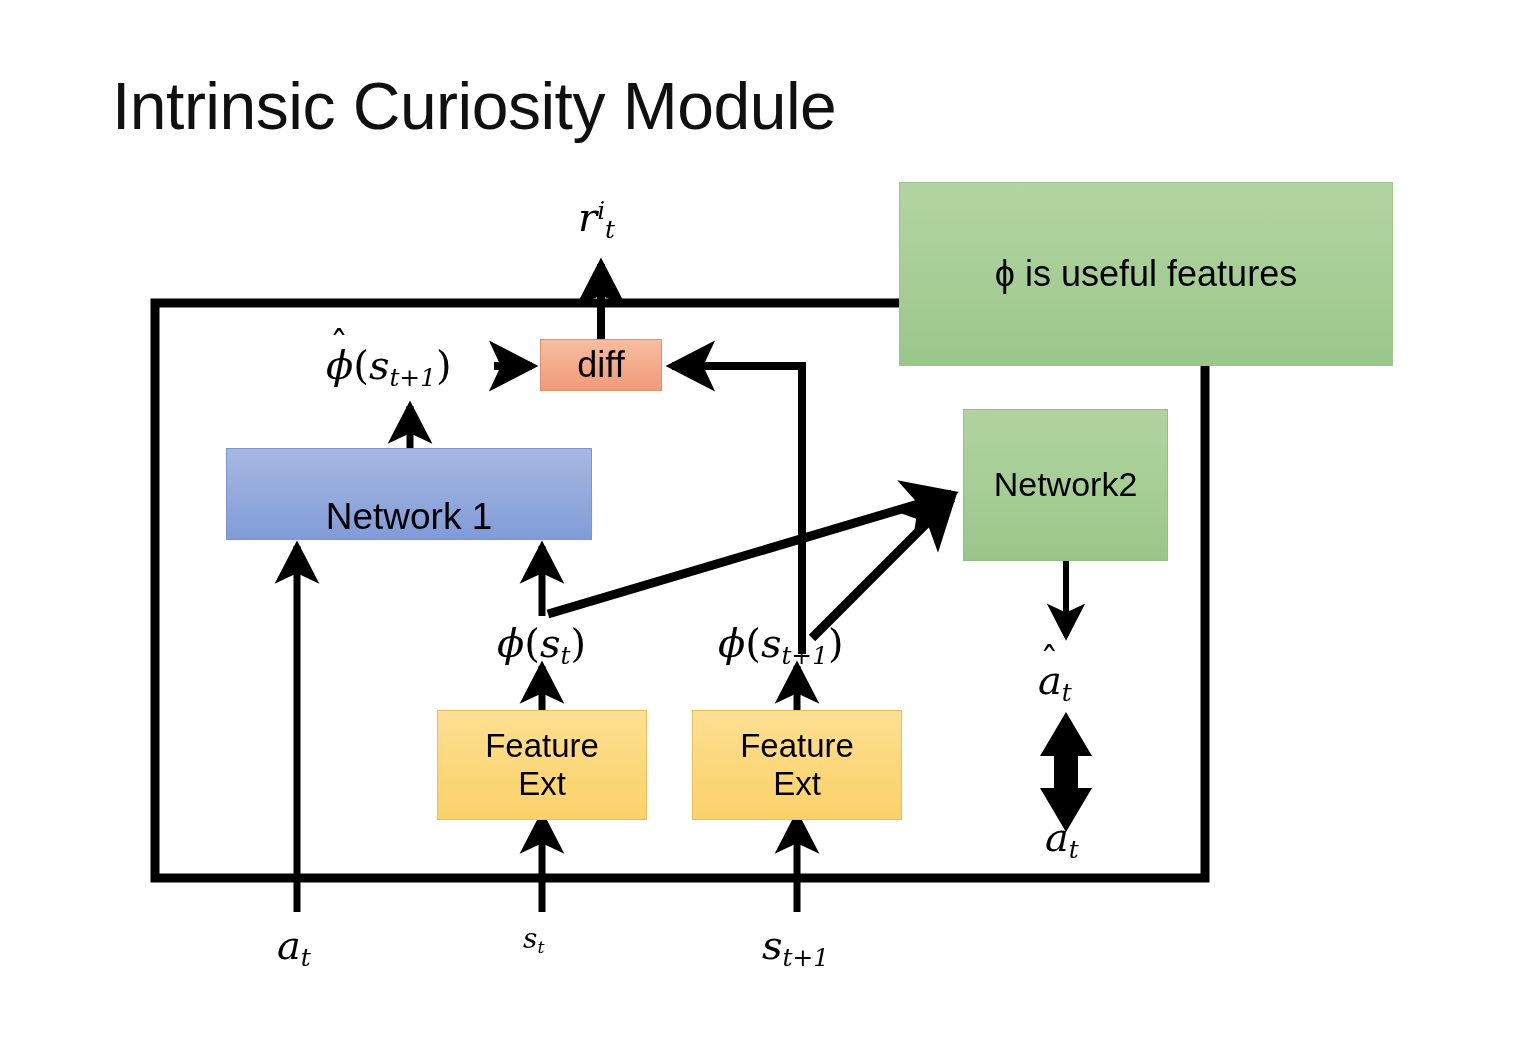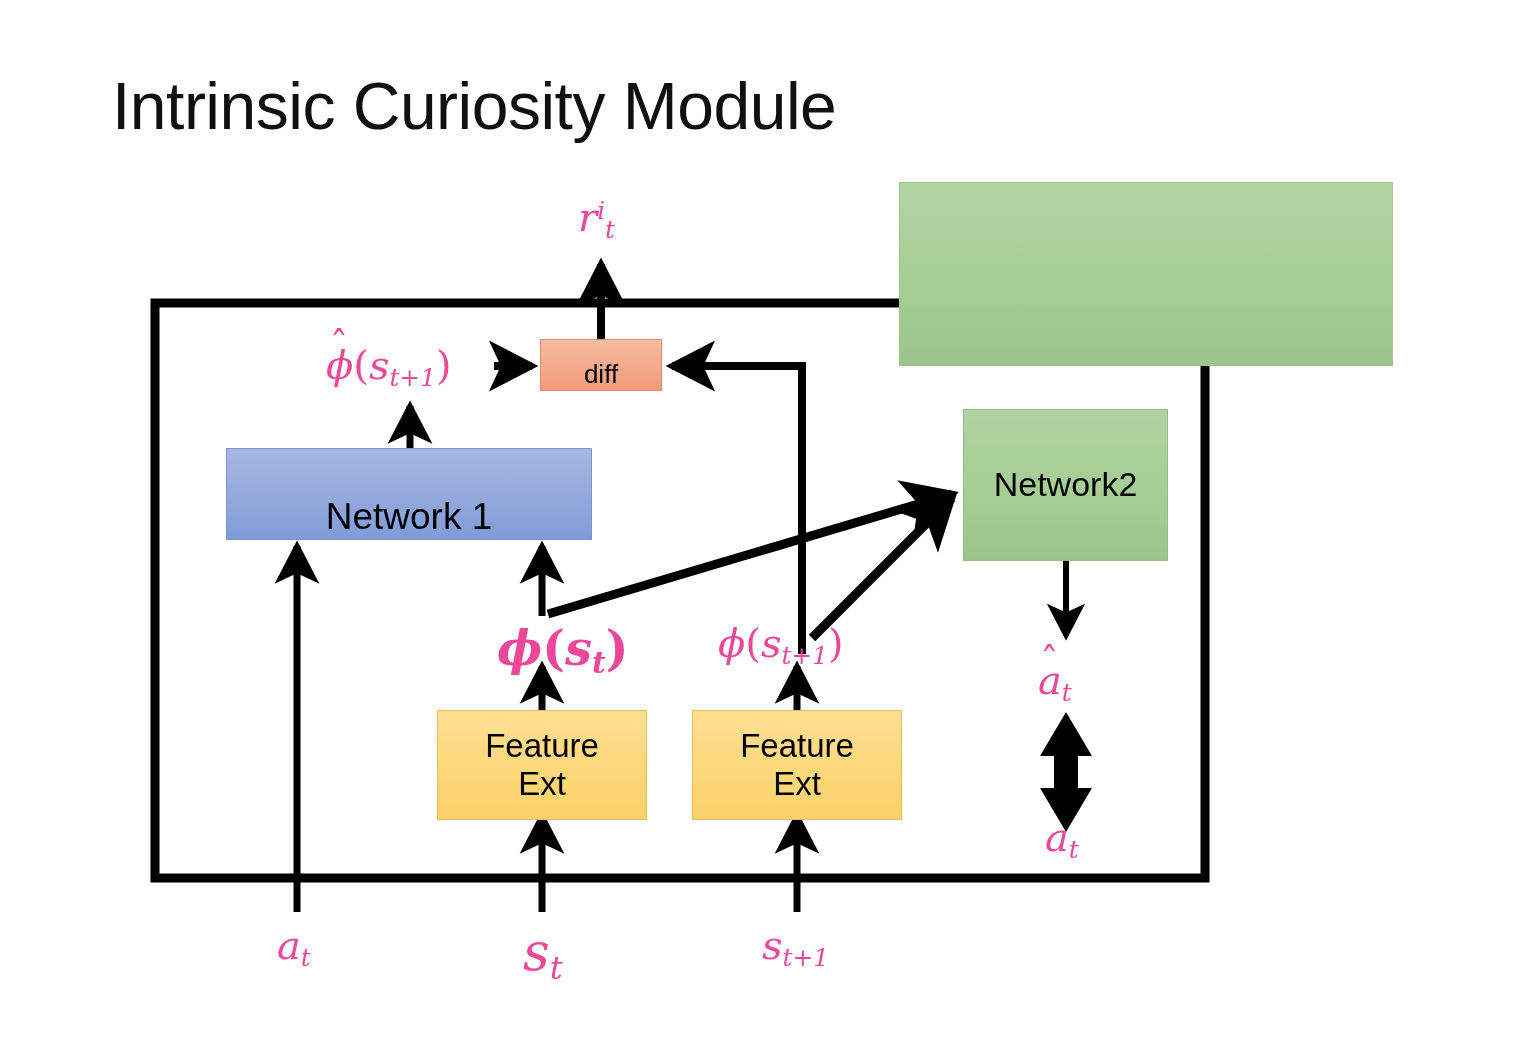--- a/index.html
+++ b/index.html
@@ -66,22 +66,21 @@
     border: 1px solid #94bd87;
     font-size: 34px;
     flex-direction: row;
   }
   .box-net2 span { display: block; }
   .box-diff {
     left: 540px; top: 323px;
     width: 122px; height: 52px;
     background: linear-gradient(to bottom, #f8bda1 0%, #f4a98a 55%, #f09b79 100%);
     border: 1px solid #e09070;
-    font-size: 26px;
-    align-items: flex-end;
+    font-size: 36px;
   }
   .box-fe1 {
     left: 437px; top: 694px;
     width: 210px; height: 110px;
     background: linear-gradient(to bottom, #ffdf93 0%, #fcd778 60%, #fbd16a 100%);
     border: 1px solid #e8bd5c;
     font-size: 33px;
     flex-direction: column;
   }
   .box-fe2 {
@@ -102,44 +101,44 @@
     padding: 0 12px;
   }
   .box-note .line { display: block; white-space: nowrap; }
 
   
   .math {
     position: absolute;
     font-family: "DejaVu Serif", "Liberation Serif", serif;
     font-style: italic;
     white-space: nowrap;
-    color: #ec4899;
+    color: #000000;
   }
   .math sub {
     font-size: 0.62em;
     font-style: italic;
     vertical-align: -0.28em;
   }
   .math sup {
     font-size: 0.62em;
     font-style: italic;
     vertical-align: 0.48em;
   }
   .up {
     font-style: normal;
   }
 
   #lbl-rti  { left: 578px; top: 178px;  font-size: 40px; }
   #lbl-phihat { left: 326px; top: 326px; font-size: 40px; }
-  #lbl-phist  { left: 497px; top: 604px; font-size: 48px; font-weight: bold; }
+  #lbl-phist  { left: 497px; top: 604px; font-size: 40px; }
   #lbl-phist1 { left: 718px; top: 604px; font-size: 40px; }
   #lbl-ahat  { left: 1038px; top: 641px; font-size: 40px; }
   #lbl-a2    { left: 1045px; top: 798px; font-size: 40px; }
   #lbl-at    { left: 277px; top: 906px;  font-size: 40px; }
-  #lbl-st    { left: 523px; top: 906px;  font-size: 52px; }
+  #lbl-st    { left: 523px; top: 906px;  font-size: 28px; }
   #lbl-st1   { left: 762px; top: 906px;  font-size: 40px; }
 
   .hatwrap { position: relative; display: inline-block; }
   .hatwrap > .hatmark {
     position: absolute;
     left: 50%;
     transform: translateX(-54%);
     font-style: normal;
     font-family: "DejaVu Serif", serif;
   }
@@ -211,20 +210,21 @@
     <span>Feature</span>
     <span>Ext</span>
   </div>
 
   <div class="node box-fe2">
     <span>Feature</span>
     <span>Ext</span>
   </div>
 
   <div class="node box-note">
+    <span class="line">ϕ is useful features</span>
   </div>
 
   <div class="math" id="lbl-rti"><span>r</span><sup>i</sup><sub>t</sub></div>
 
   <div class="math" id="lbl-phihat"><span class="hatwrap"><span class="hatmark">ˆ</span><span>ϕ</span></span><span class="up">(</span><span>s</span><sub>t+1</sub><span class="up">)</span></div>
 
   <div class="math" id="lbl-phist"><span>ϕ</span><span class="up">(</span><span>s</span><sub>t</sub><span class="up">)</span></div>
 
   <div class="math" id="lbl-phist1"><span>ϕ</span><span class="up">(</span><span>s</span><sub>t+1</sub><span class="up">)</span></div>
 

